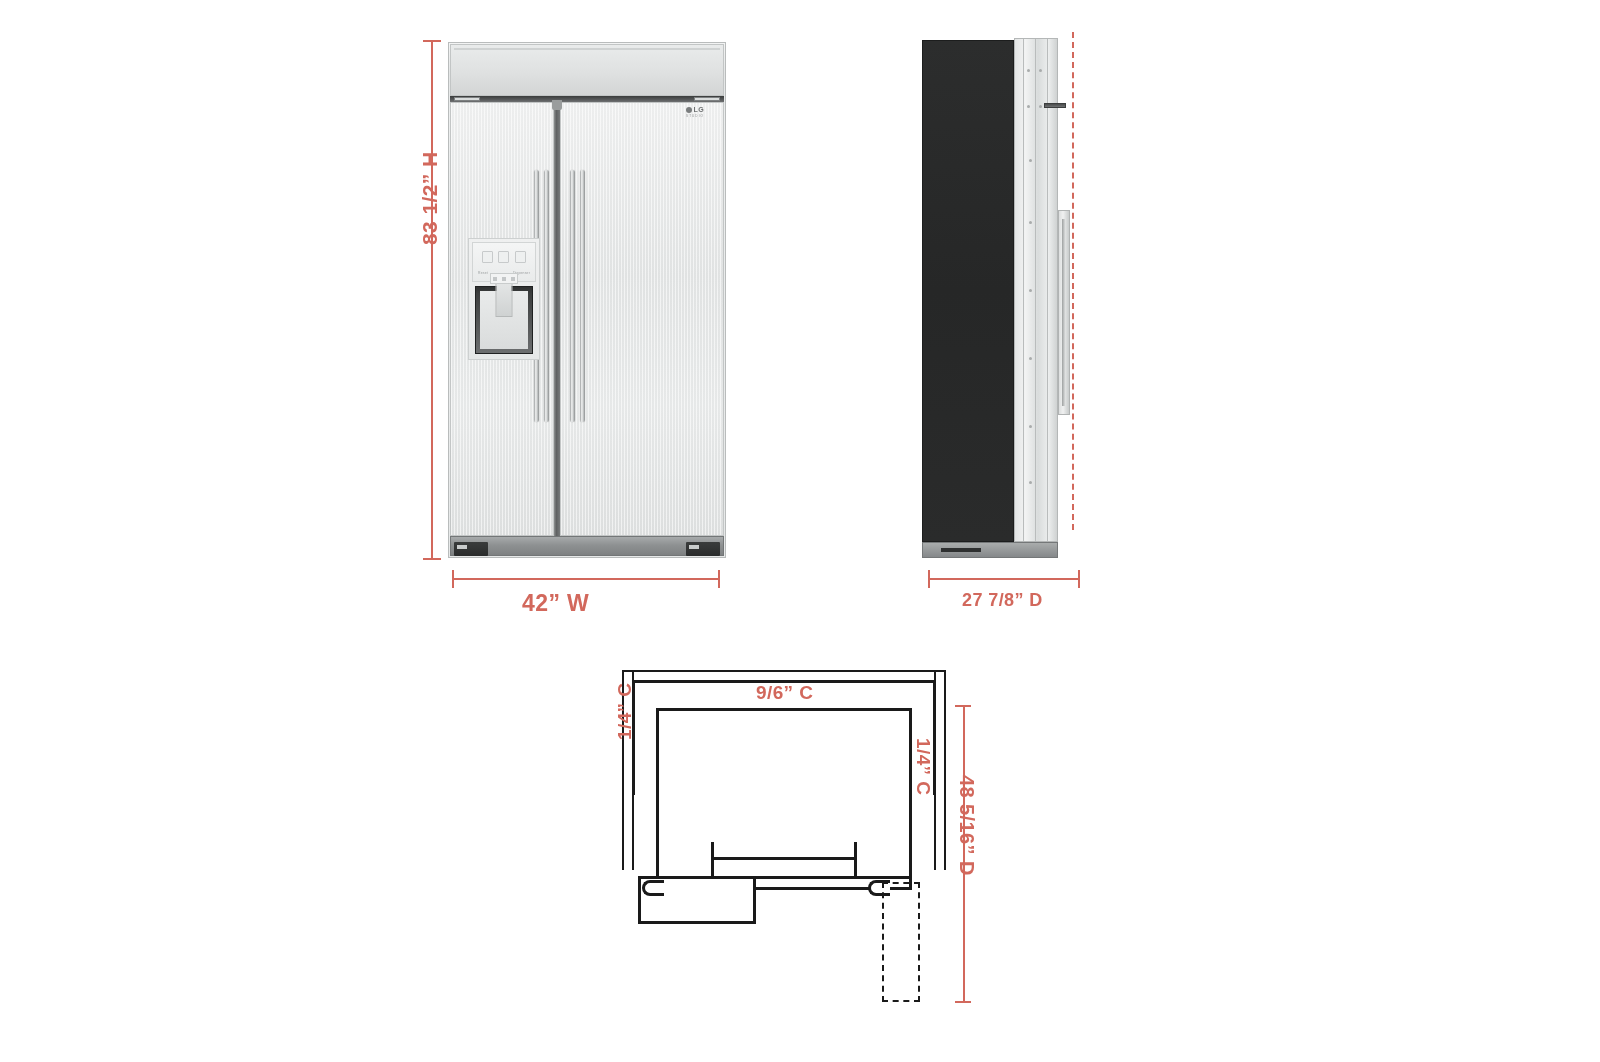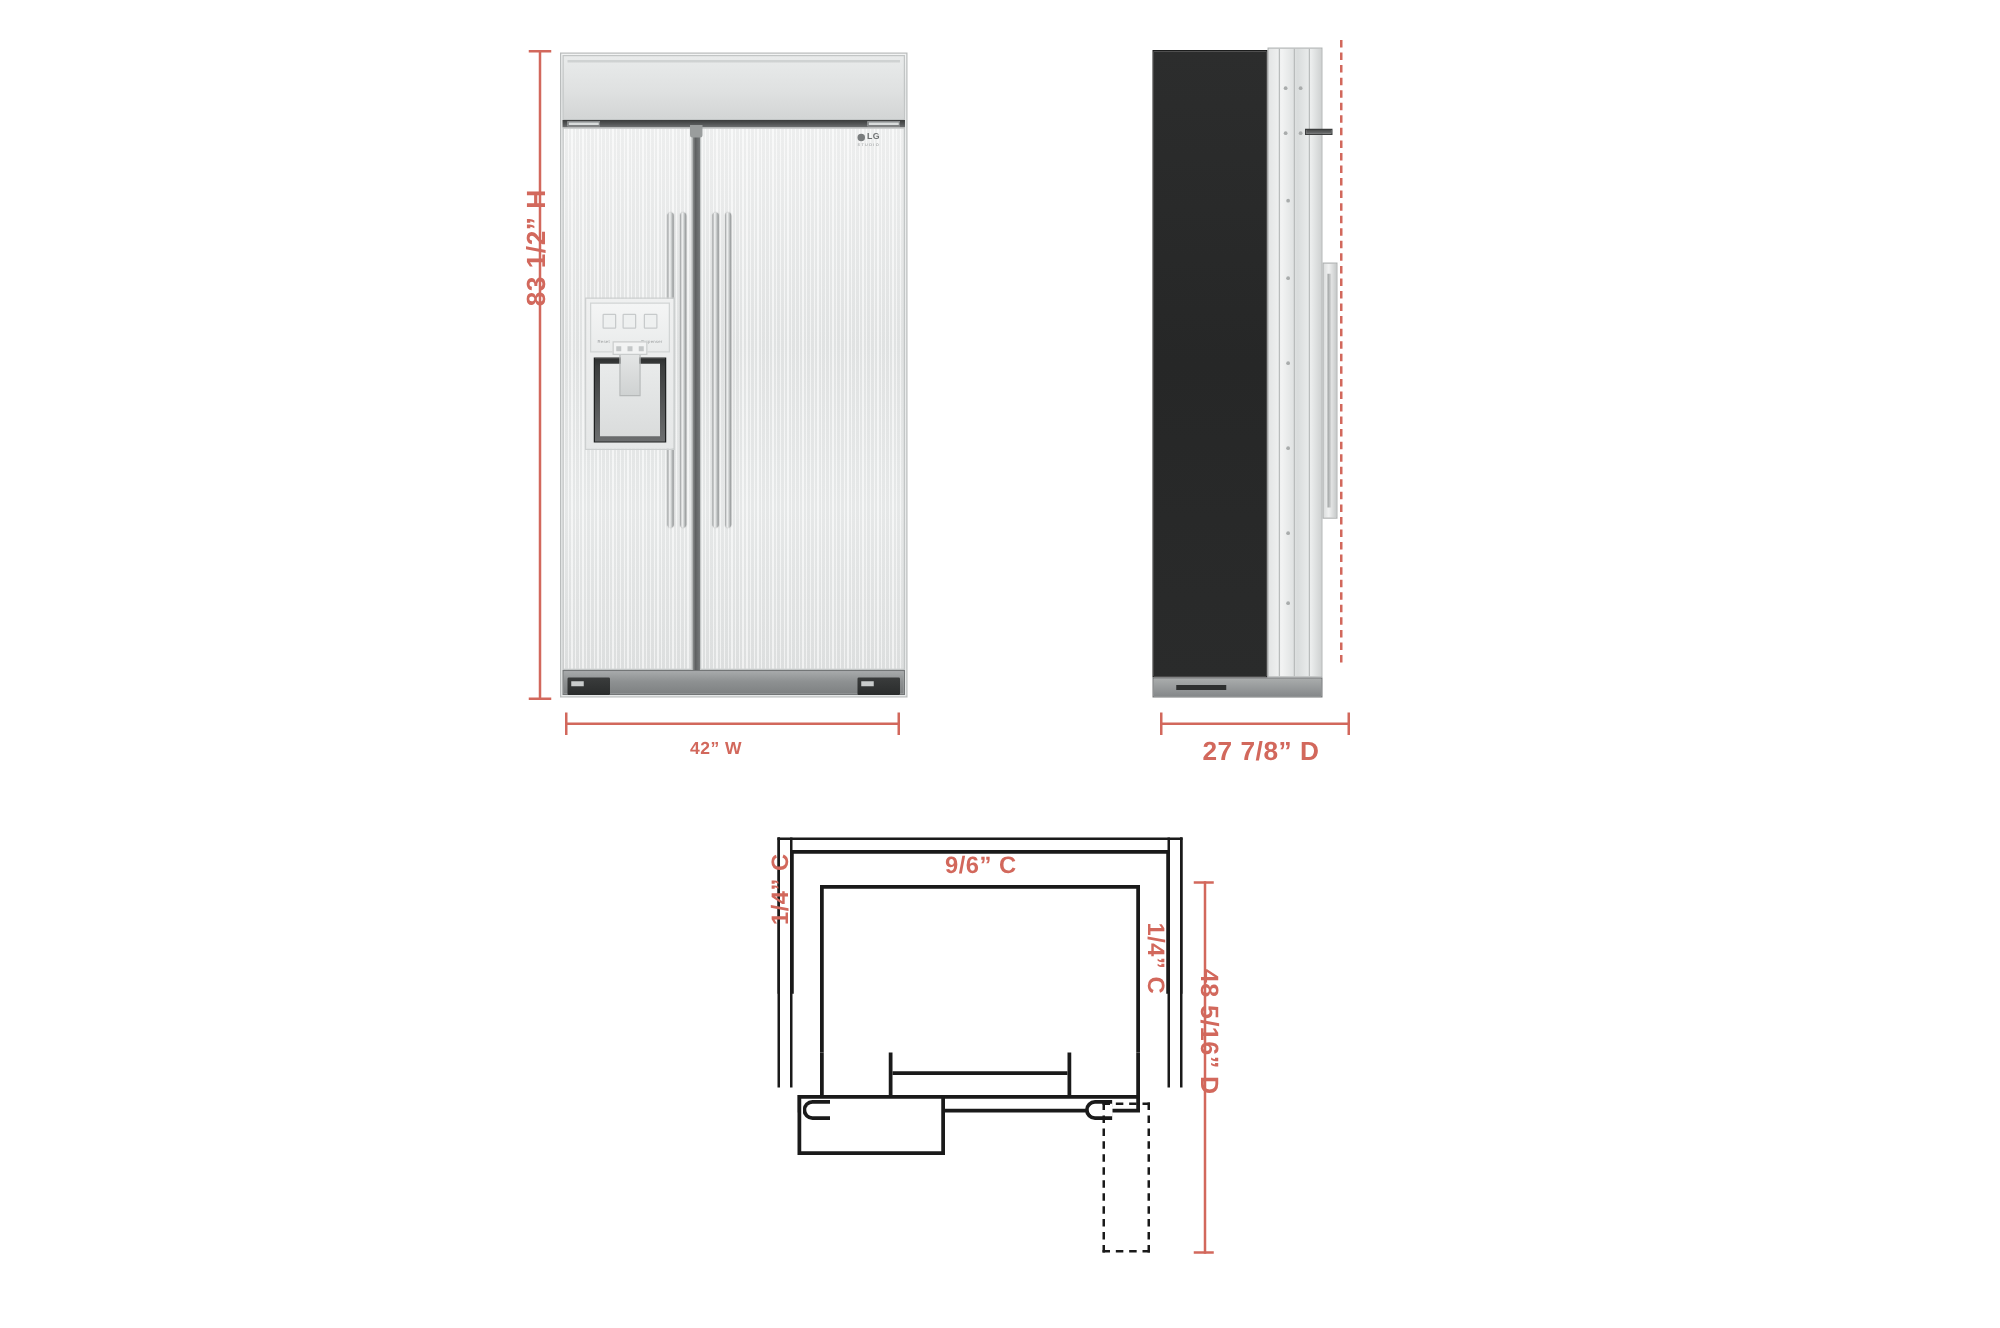--- a/index.html
+++ b/index.html
@@ -282,26 +282,26 @@
   #h-tick-top{left:423px;top:40px;width:18px;height:2px;}
   #h-tick-bot{left:423px;top:558px;width:18px;height:2px;}
   #lbl-height{
     left:418px;top:245px;font-size:21px;
     transform:rotate(-90deg);transform-origin:left top;
   }
 
   #w-line{left:452px;top:578px;width:268px;height:2px;}
   #w-tick-l{left:452px;top:570px;width:2px;height:18px;}
   #w-tick-r{left:718px;top:570px;width:2px;height:18px;}
-  #lbl-width{left:552px;top:590px;font-size:14px;}
+  #lbl-width{left:522px;top:590px;font-size:23px;}
 
   #d-line{left:928px;top:578px;width:152px;height:2px;}
   #d-tick-l{left:928px;top:570px;width:2px;height:18px;}
   #d-tick-r{left:1078px;top:570px;width:2px;height:18px;}
-  #lbl-depth{left:962px;top:590px;font-size:21px;}
+  #lbl-depth{left:962px;top:590px;font-size:18px;}
 </style>
 </head>
 <body>
 
 <div class="stage">
 
   <div id="front-view">
     <div class="fv-body"></div>
 
     <div class="fv-grille">

